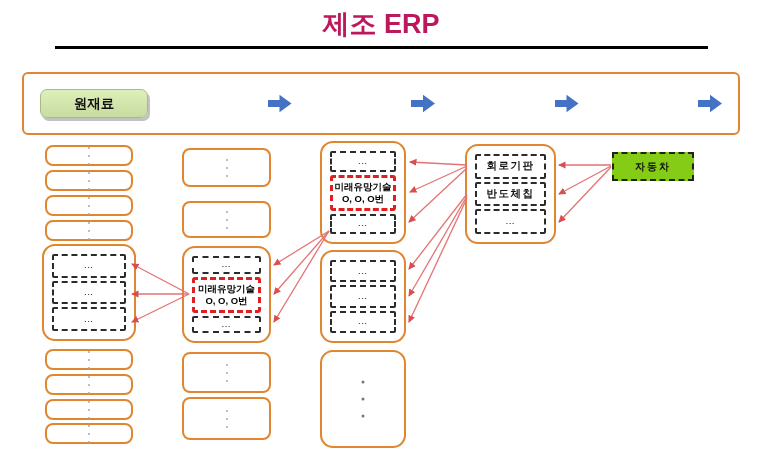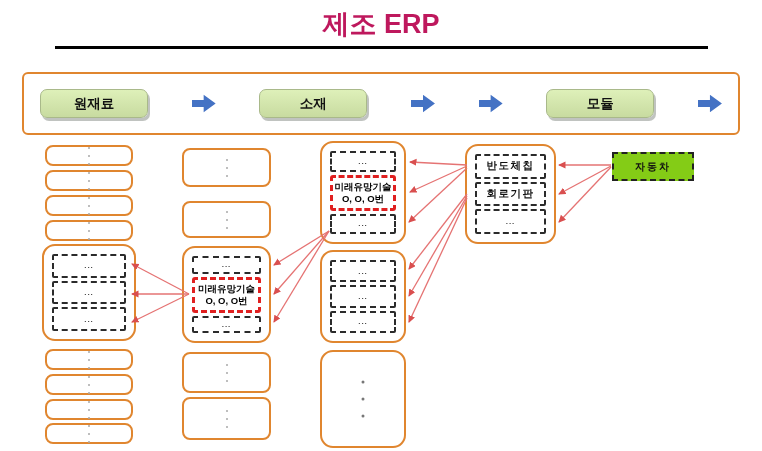--- a/index.html
+++ b/index.html
@@ -49,24 +49,22 @@
 <body>
 
 <div class="page">
 
   <div class="title">제조 ERP</div>
   <div class="underline"></div>
 
   <div class="band">
     <div class="stage">원재료</div>
     <div class="flow-arrow"></div>
-    <div class="stage">소재</div>
-    <div class="flow-arrow"></div>
-    <div class="flow-arrow"></div>
-    <div class="stage">모듈</div>
+    <div class="flow-arrow"></div>
+    <div class="flow-arrow"></div>
     <div class="flow-arrow"></div>
   </div>
 
   <div>
     <div class="obox" style="left:45px;top:145px;width:88px;height:21px;">
         <span class="vdots">
           <i></i>
           <i></i>
           <i></i>
         </span>
@@ -184,22 +182,22 @@
       <span class="vdots wide">
           <i></i>
           <i></i>
           <i></i>
         </span>
     </div>
   </div>
 
   <div>
     <div class="obox group" style="left:465px;top:144px;width:91px;height:100px;">
+      <div class="ditem mitem">회로기판</div>
       <div class="ditem mitem">반도체칩</div>
-      <div class="ditem mitem">회로기판</div>
       <div class="ditem">...</div>
     </div>
   </div>
 
   <div>
     <div class="standalone" style="left:612px;top:152px;width:82px;height:29px;">자동차</div>
   </div>
 
   <svg class="links" viewBox="0 0 762 451">
     <defs>

